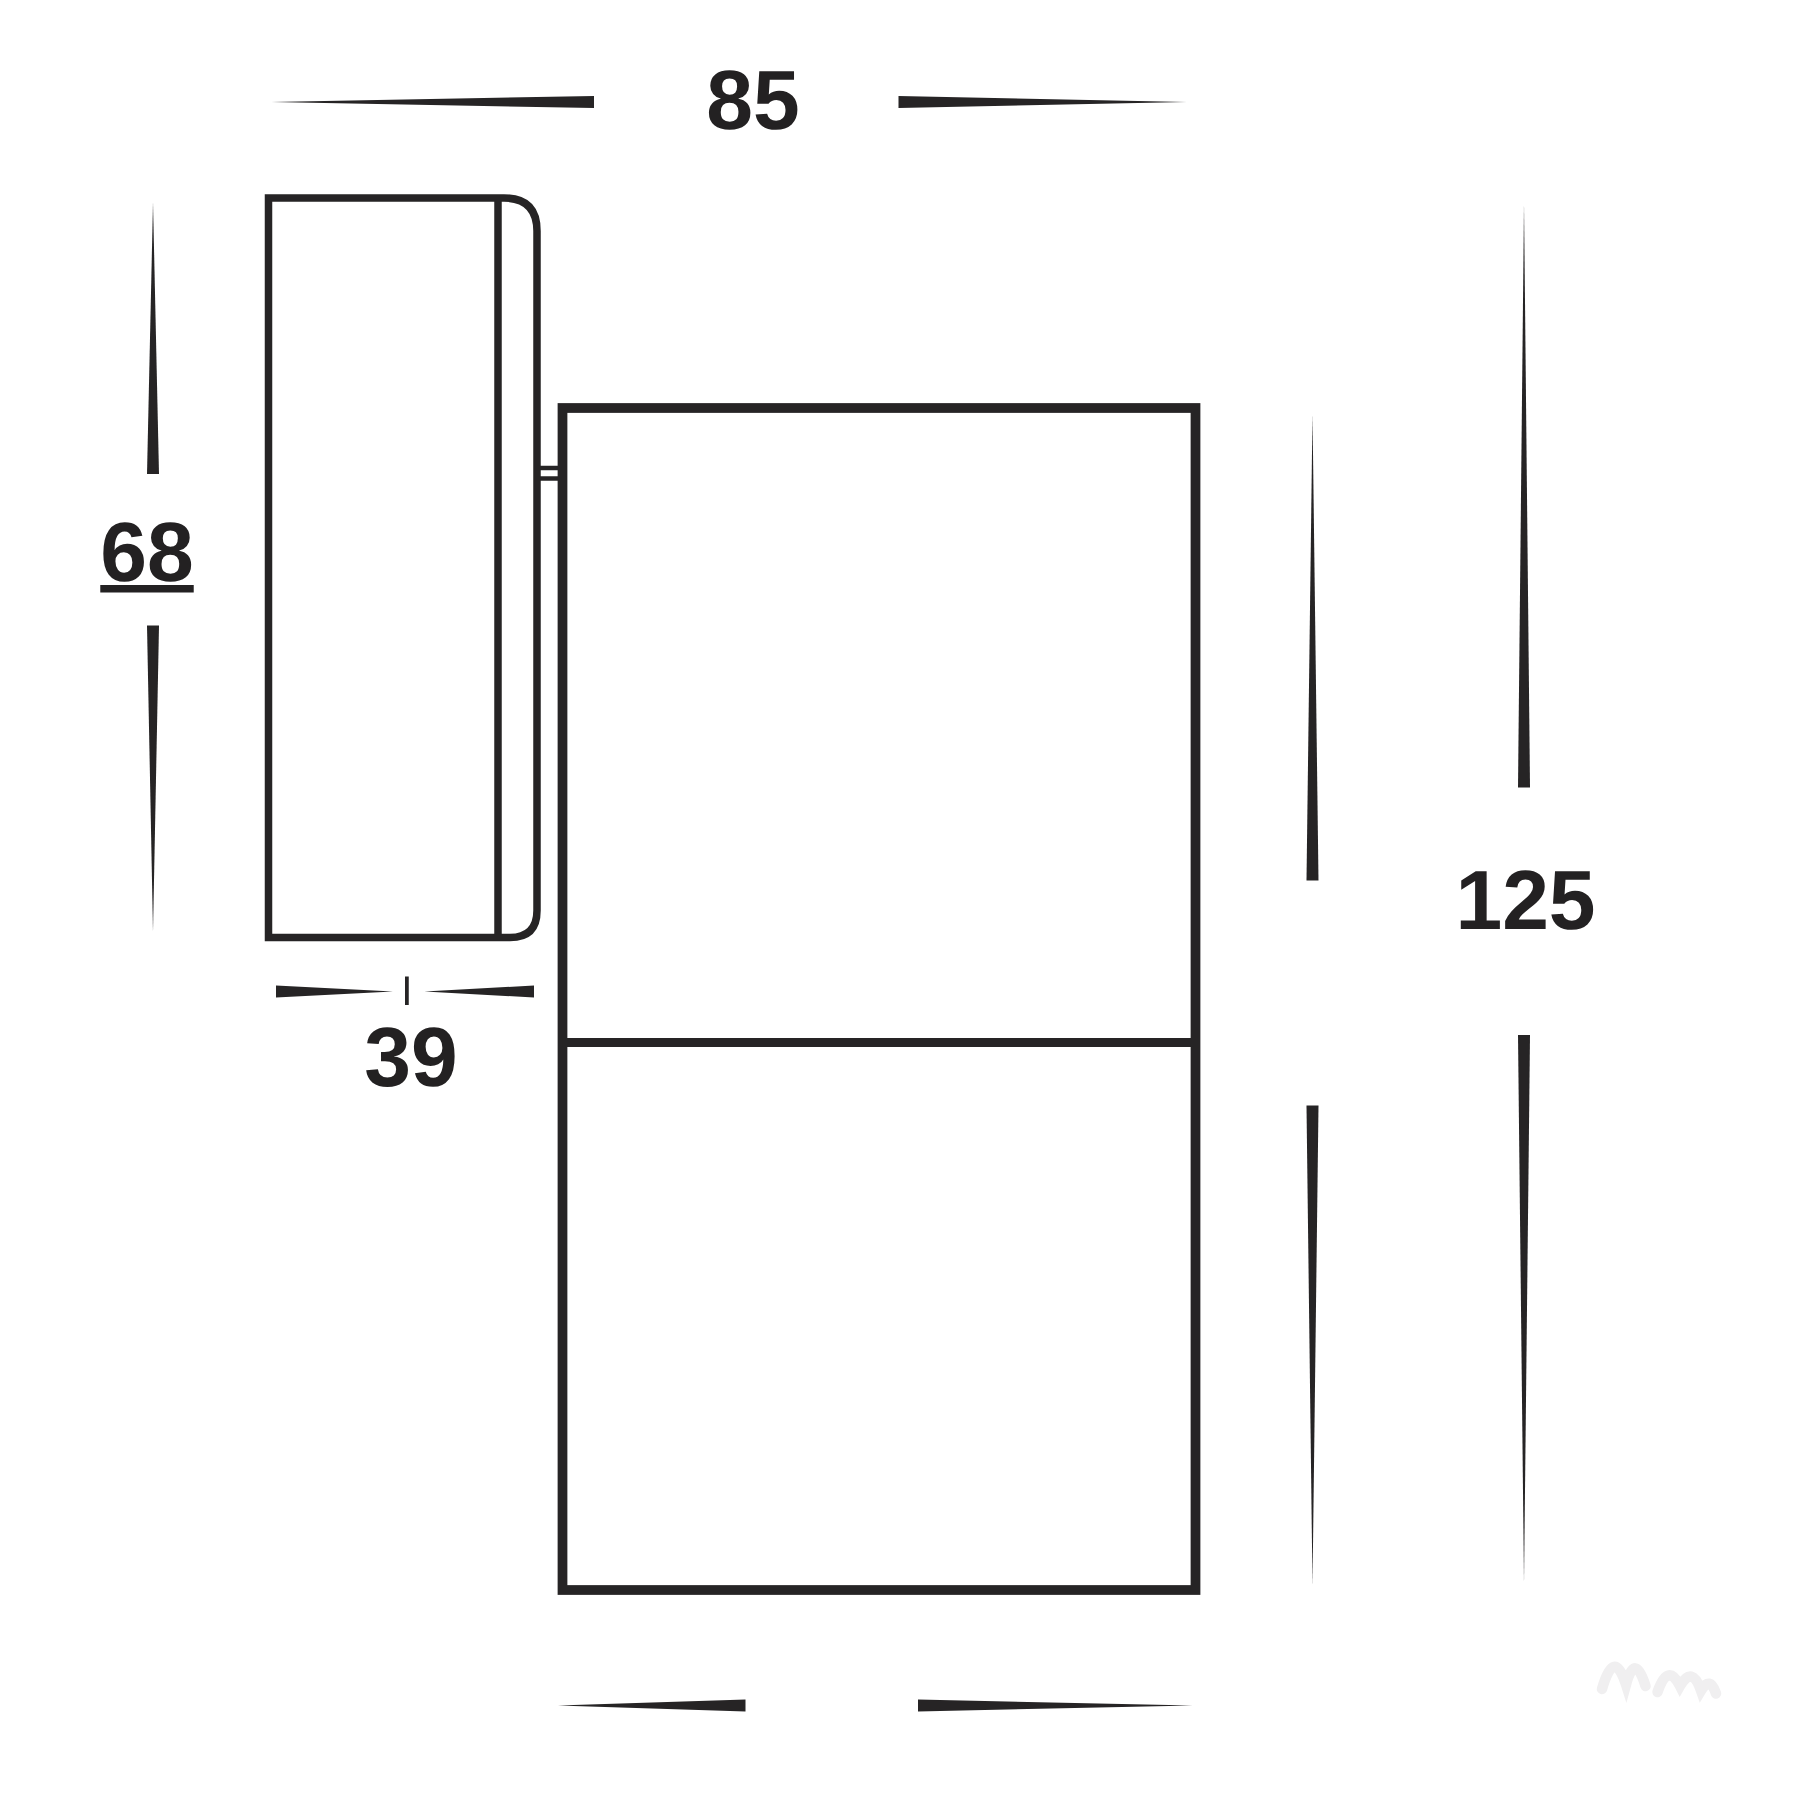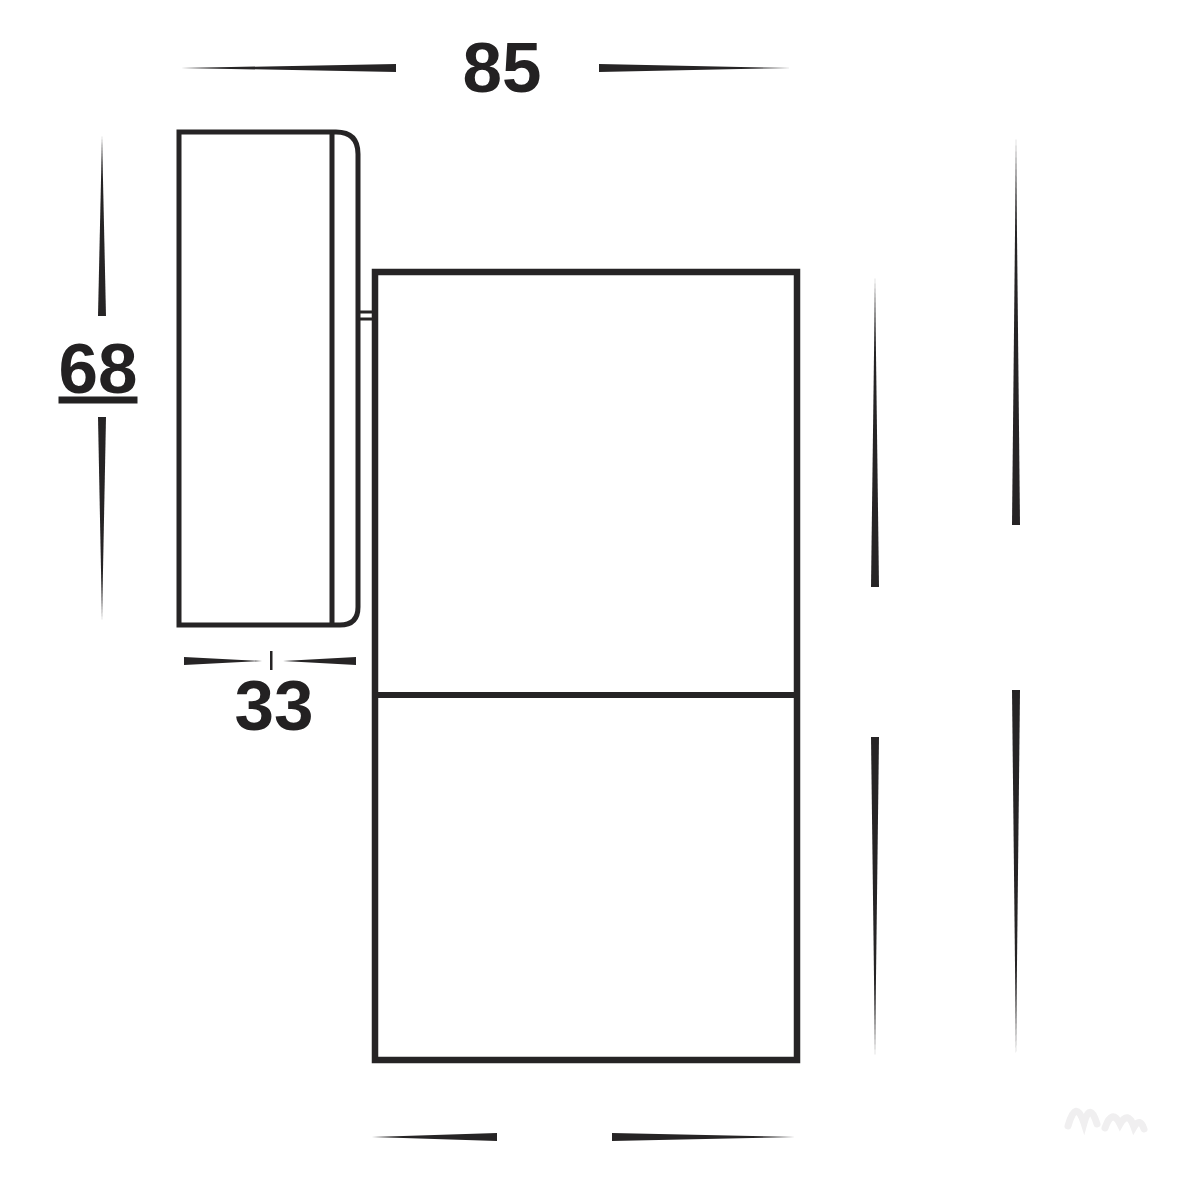--- a/index.html
+++ b/index.html
@@ -5,21 +5,21 @@
   html,body{margin:0;padding:0;}
   body{
     width:1200px;height:1200px;background:#ffffff;position:relative;overflow:hidden;
     font-family:"Liberation Sans","DejaVu Sans",sans-serif;
   }
   .stage{position:absolute;inset:0;}
   svg{position:absolute;left:0;top:0;}
   .dim-label{
     position:absolute;
     transform:translate(-50%,-50%);
-    font-size:71px;
+    font-size:56px;
     font-weight:bold;
     color:#232122;
     letter-spacing:0px;
     white-space:nowrap;
     line-height:1;
   }
 </style>
 </head>
 <body>
 
@@ -75,17 +75,18 @@
 
     <g fill="none" stroke="#f0eff0" stroke-width="7" stroke-linecap="round">
       <path d="M1068,1126 q8,-28 16,-3 q6,-22 13,1 M1105,1128 q7,-20 15,-4 q8,-14 14,3 q6,-10 10,2"></path>
     </g>
   </svg>
 
   <div class="dim-label" style="left:502px;top:67px;">85</div>
 
   <div class="dim-label" style="left:98px;top:368px;text-decoration:underline;">68</div>
 
-  <div class="dim-label" style="left:274px;top:705px;">33</div>
+  <div class="dim-label" style="left:274px;top:705px;">39</div>
 
 
+  <div class="dim-label" style="left:1017px;top:600px;">125</div>
 
 </div>
 
 </body></html>

